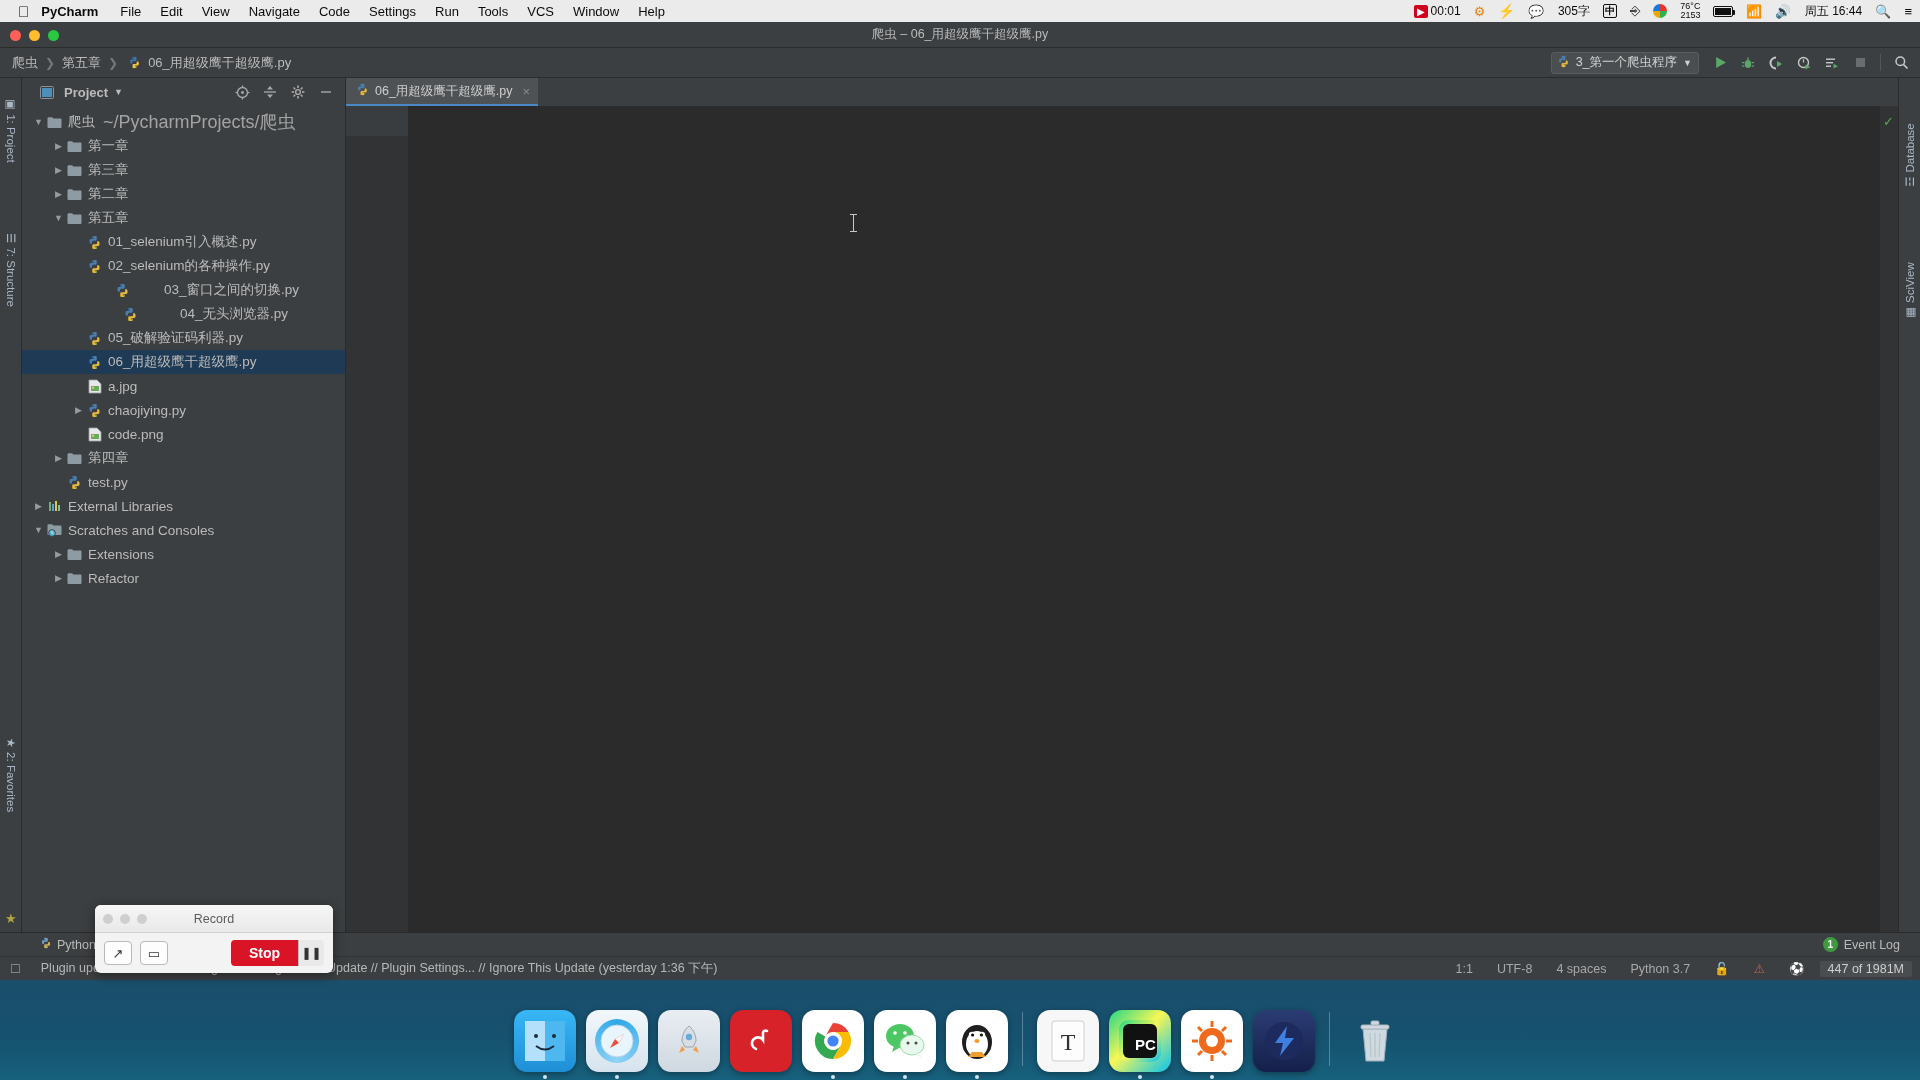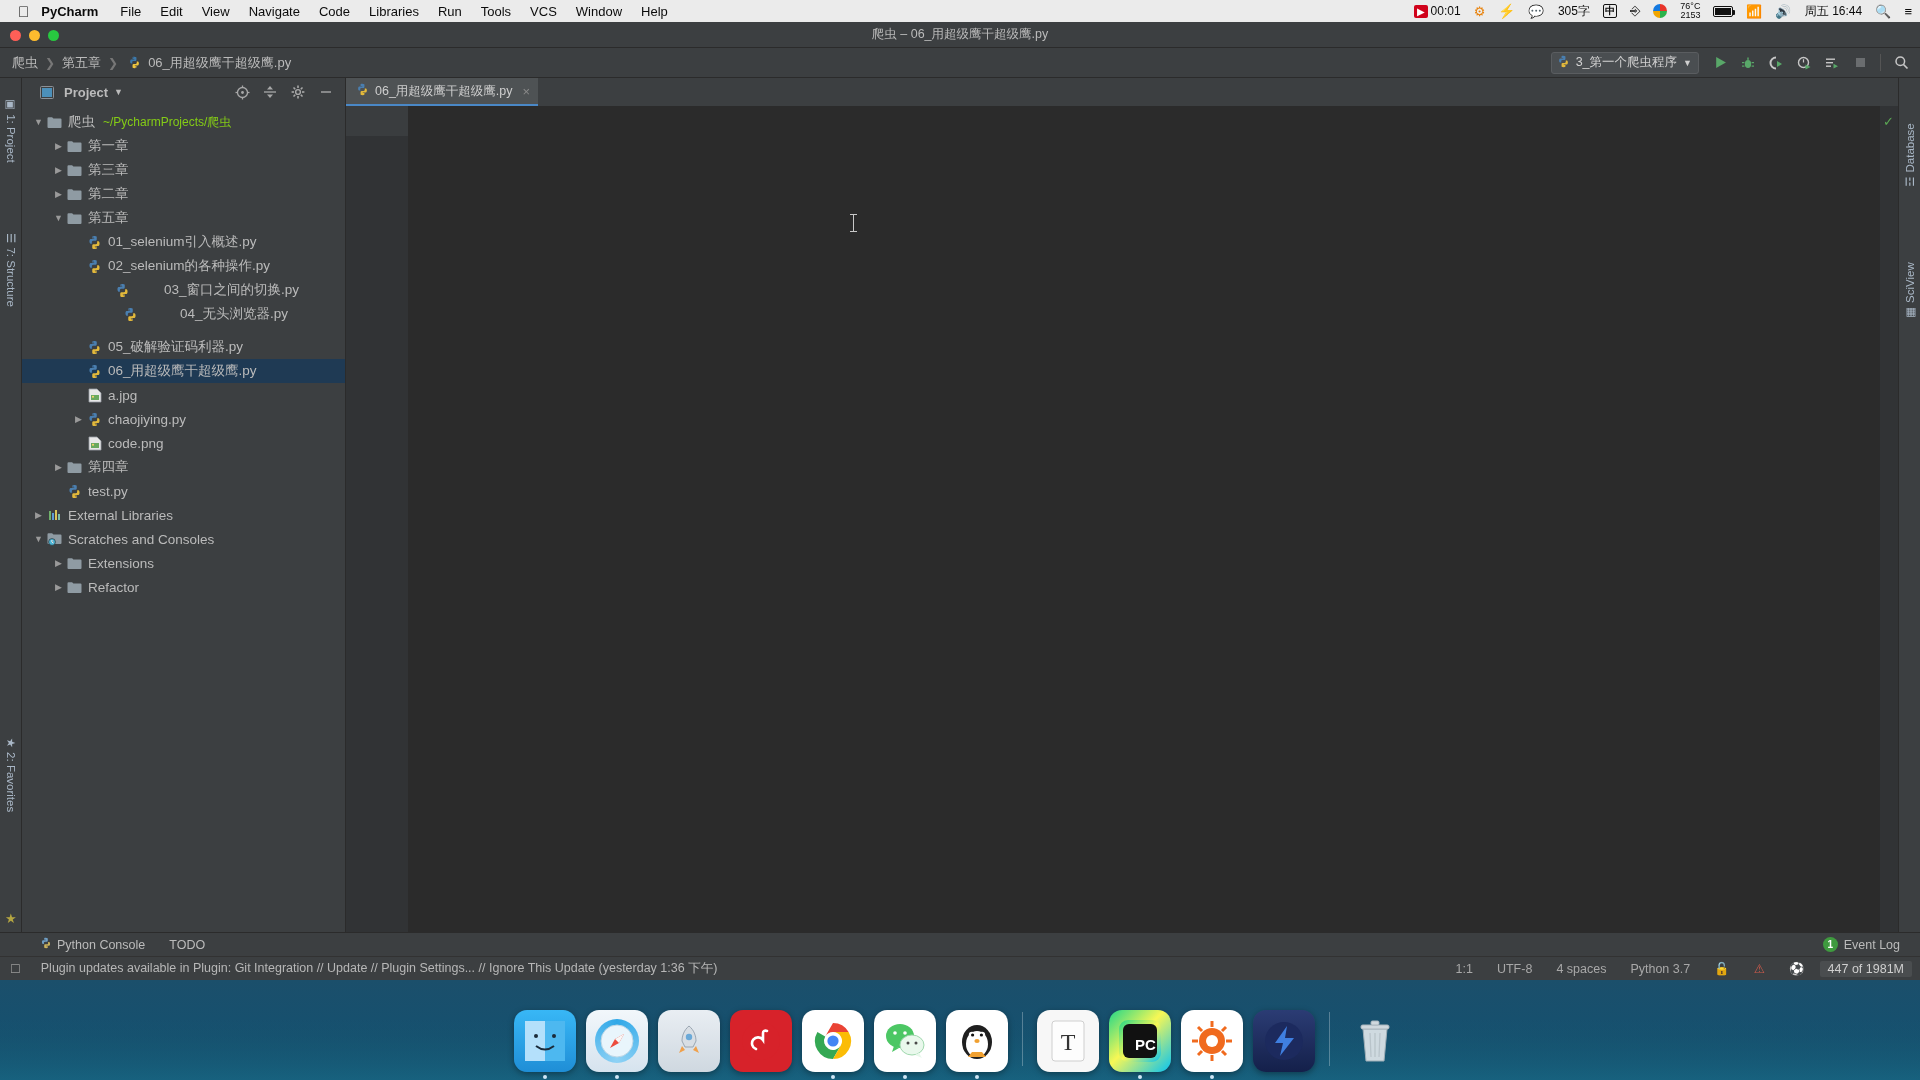--- a/index.html
+++ b/index.html
@@ -109,21 +109,21 @@
   .phead .ptitle{ font-weight:600; }
   .phead .pflex{ flex:1; }
   .pic{ width:22px;height:22px;display:flex;align-items:center;justify-content:center; opacity:.85;}
   .tree{ flex:1; overflow:hidden; padding-top:4px; font-size:13.5px; color:#bbbbbb; }
   .trow{ height:24px; display:flex; align-items:center; white-space:nowrap; padding-right:6px;}
   .trow.sel{ background:#1f3a54; }
   .arr{ width:13px; text-align:center; color:#9a9a9a; font-size:9px; flex-shrink:0; }
   .arr.none{ visibility:hidden; }
   .ticon{ width:19px; display:flex; align-items:center; justify-content:center; flex-shrink:0; margin-right:4px;}
   .tlabel{ }
-  .tsub{ color:#84cc16; font-size:12px; margin-left:8px; }
+  .tsub{ color:#a3a3a3; font-size:18px; margin-left:8px; }
 
   
   .editorcol{ flex:1; display:flex; flex-direction:column; min-width:0; background:#2b2b2b; }
   .tabs{ height:28px; background:#3c3f41; display:flex; align-items:flex-end; }
   .tab{
     height:28px; display:flex; align-items:center; gap:6px; padding:0 8px 0 10px;
     background:#4e5254; color:#cfcfcf; font-size:12.5px;
     border-bottom:2px solid #4a88c7;
   }
   .tab .x{ color:#8a8a8a; font-size:13px; margin-left:4px; }
@@ -242,21 +242,21 @@
 <div id="root">
 
   <div class="macbar">
     <span class="apple"></span>
     <span class="mitem bold">PyCharm</span>
     <span class="mitem">File</span>
     <span class="mitem">Edit</span>
     <span class="mitem">View</span>
     <span class="mitem">Navigate</span>
     <span class="mitem">Code</span>
-    <span class="mitem">Libraries</span>
+    <span class="mitem">Settings</span>
     <span class="mitem">Run</span>
     <span class="mitem">Tools</span>
     <span class="mitem">VCS</span>
     <span class="mitem">Window</span>
     <span class="mitem">Help</span>
     <span class="spacer"></span>
 
     <span class="ritem">
       <span class="rec-badge">▶</span>
       <span class="clockmini">00:01</span>
@@ -527,21 +527,21 @@
             <div class="trow" style="padding-left: 50px; gap: 36px;">
               <span class="arr none"></span>
               <span class="ticon">
                 <svg width="15" height="15" viewBox="0 0 16 16">
                   <path d="M7.6 1c-2 0-2 .9-2 .9v1.9h2.1v.4H4.2s-1.6-.2-1.6 2.5 1.4 2.6 1.4 2.6h1.2V7.6s0-1.4 1.4-1.4h2.5s1.3 0 1.3-1.3V2.2S10.6 1 7.6 1zM6.5 1.8a.52.52 0 1 1 0 1.04.52.52 0 0 1 0-1.04z" fill="#4a7fb0"></path>
                   <path d="M8.4 15c2 0 2-.9 2-.9v-1.9H8.3v-.4h3.5s1.6.2 1.6-2.5-1.4-2.6-1.4-2.6h-1.2v1.7s0 1.4-1.4 1.4H6.9s-1.3 0-1.3 1.3v2.7S5.4 15 8.4 15zm1.1-.8a.52.52 0 1 1 0-1.04.52.52 0 0 1 0 1.04z" fill="#e3b93b"></path>
                 </svg>
               </span>
               <span class="tlabel">04_无头浏览器.py</span>
             </div>
-            <div class="trow" style="padding-left: 50px; margin-top: 9px;">
+            <div class="trow" style="padding-left: 50px;">
               <span class="arr none"></span>
               <span class="ticon">
                 <svg width="15" height="15" viewBox="0 0 16 16">
                   <path d="M7.6 1c-2 0-2 .9-2 .9v1.9h2.1v.4H4.2s-1.6-.2-1.6 2.5 1.4 2.6 1.4 2.6h1.2V7.6s0-1.4 1.4-1.4h2.5s1.3 0 1.3-1.3V2.2S10.6 1 7.6 1zM6.5 1.8a.52.52 0 1 1 0 1.04.52.52 0 0 1 0-1.04z" fill="#4a7fb0"></path>
                   <path d="M8.4 15c2 0 2-.9 2-.9v-1.9H8.3v-.4h3.5s1.6.2 1.6-2.5-1.4-2.6-1.4-2.6h-1.2v1.7s0 1.4-1.4 1.4H6.9s-1.3 0-1.3 1.3v2.7S5.4 15 8.4 15zm1.1-.8a.52.52 0 1 1 0-1.04.52.52 0 0 1 0 1.04z" fill="#e3b93b"></path>
                 </svg>
               </span>
               <span class="tlabel">05_破解验证码利器.py</span>
             </div>
             <div class="trow sel" style="padding-left: 50px;">
@@ -715,20 +715,39 @@
       <span class="sitem">UTF-8</span>
       <span class="sitem">4 spaces</span>
       <span class="sitem">Python 3.7</span>
       <span class="sitem">🔓</span>
       <span class="sitem" style="color:#d05b4c;">⚠</span>
       <span class="sitem">⚽</span>
       <span class="sitem memgauge">447 of 1981M</span>
     </div>
   </div>
 
+  <div class="record">
+    <div class="rec-title">
+      <span class="rec-dots">
+        <span class="rdot"></span>
+        <span class="rdot"></span>
+        <span class="rdot"></span>
+      </span>
+      <span>Record</span>
+    </div>
+    <div class="rec-body">
+      <span class="rbtn">↗</span>
+      <span class="rbtn">▭</span>
+      <span class="rec-flex"></span>
+      <span class="stopgrp">
+        <span class="stopbtn">Stop</span>
+        <span class="pausebtn">❚❚</span>
+      </span>
+    </div>
+  </div>
 
   <div class="desktop">
     <div class="dock">
 
       <div class="dicon d-finder">
         <svg width="40" height="40" viewBox="0 0 40 40">
           <rect x="0" y="0" width="20" height="40" fill="#b4e0fb"></rect>
           <rect x="20" y="0" width="20" height="40" fill="#4db8f0"></rect>
           <circle cx="11" cy="15" r="2" fill="#1b2b3a"></circle>
             <circle cx="29" cy="15" r="2" fill="#1b2b3a"></circle>

